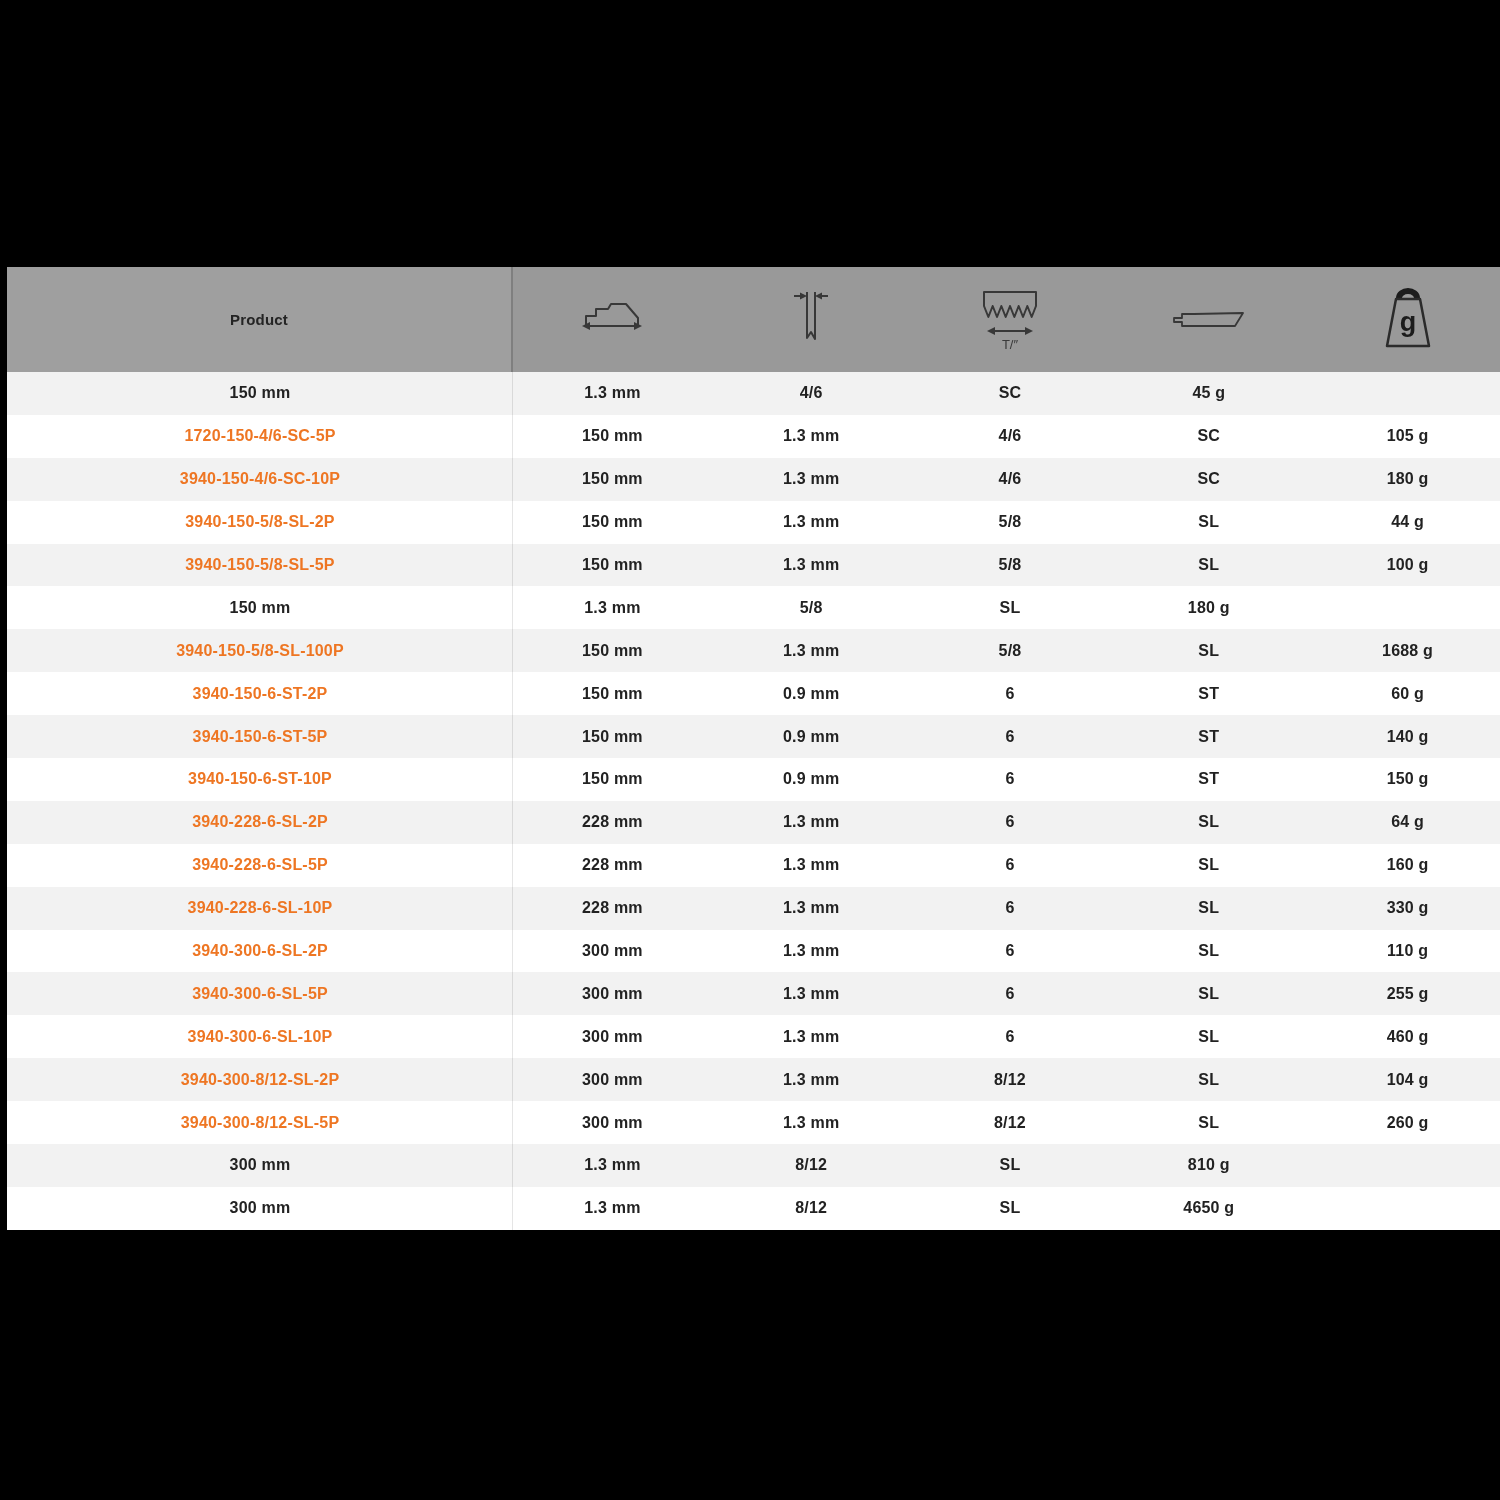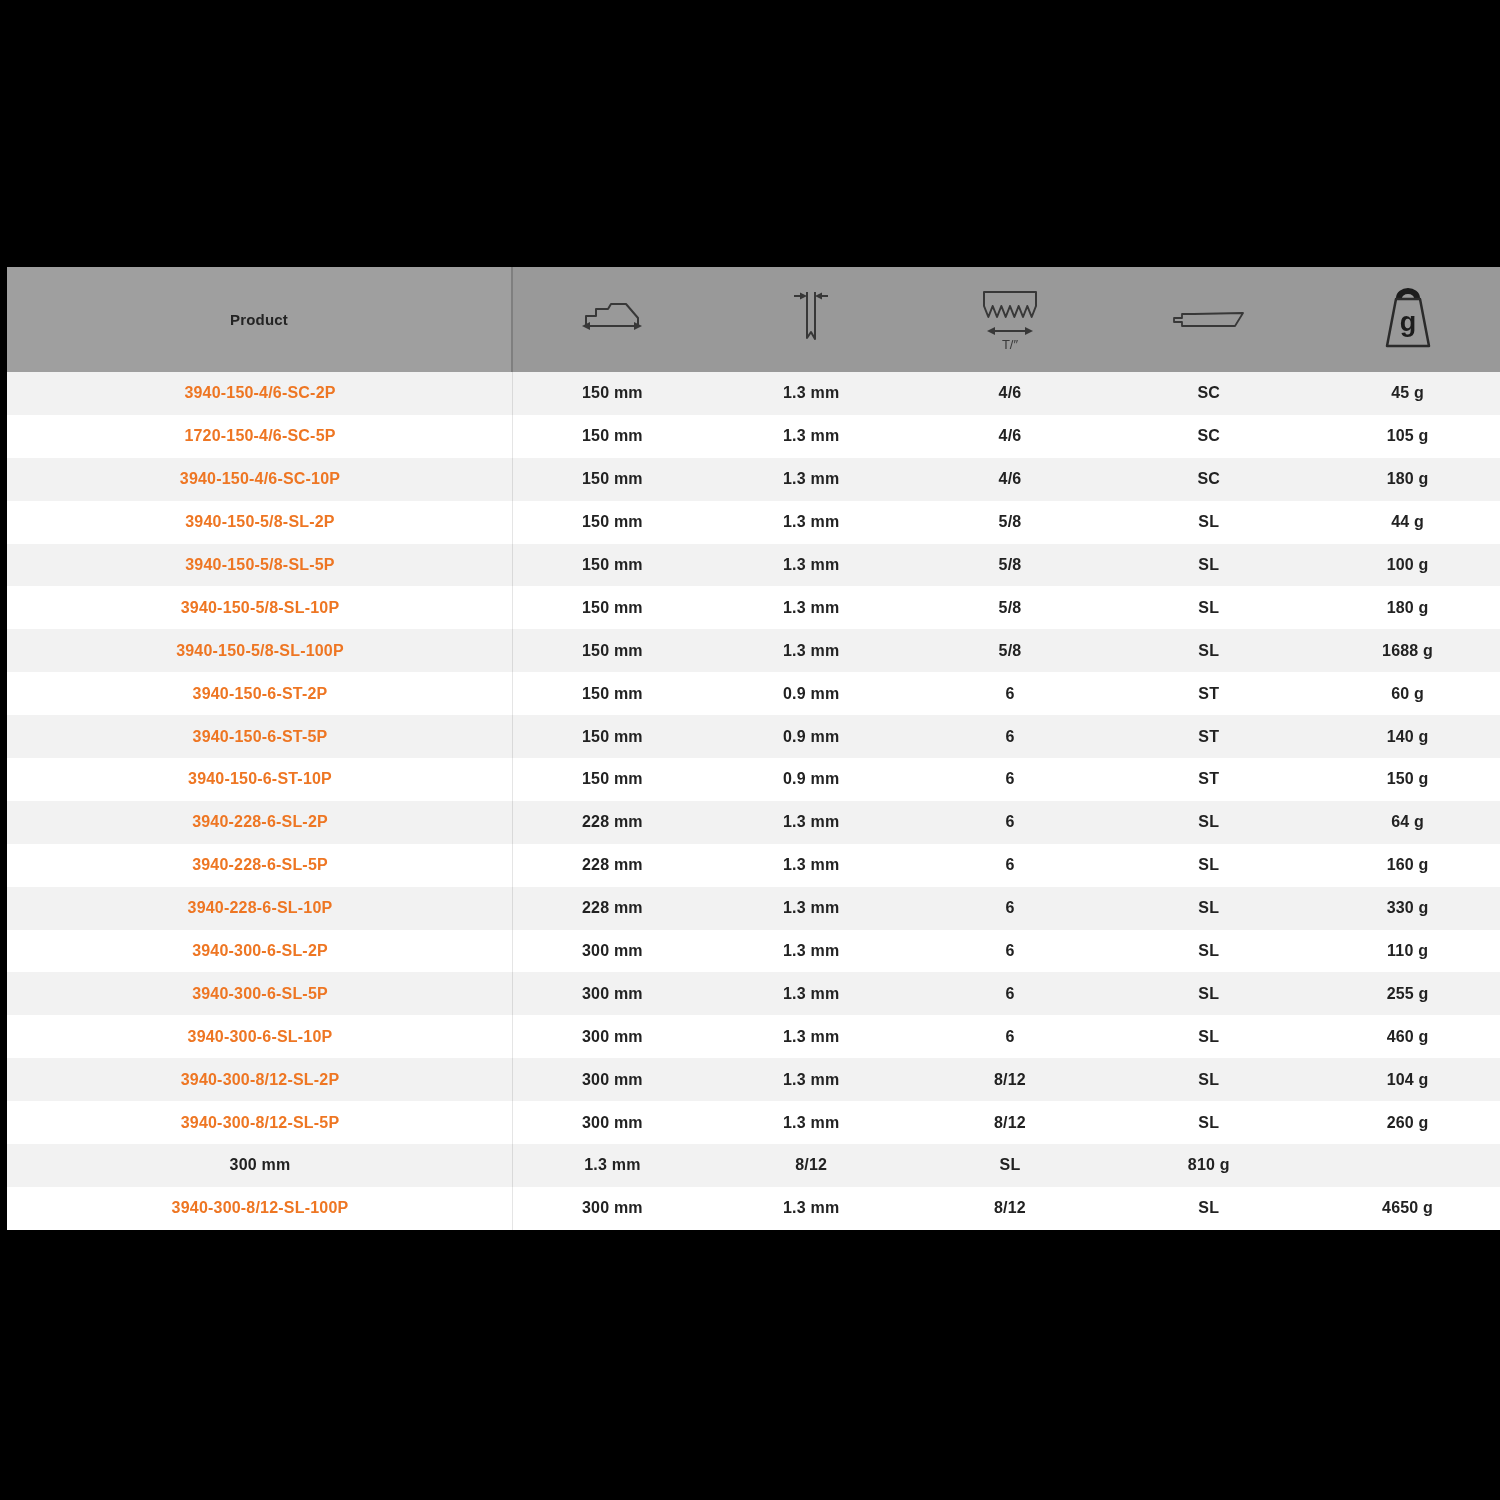--- a/index.html
+++ b/index.html
@@ -80,21 +80,20 @@
             <path d="M20 11 a9 7 0 0 1 18 0" fill="none" stroke="#1c1c1c" stroke-width="6"></path>
             <path d="M17 12 H41 L50 59 H8 Z" fill="none" stroke="#2b2b2b" stroke-width="2.5" stroke-linejoin="round"></path>
             <text x="29" y="44" text-anchor="middle" font-size="27" font-weight="bold" fill="#1c1c1c">g</text>
           </svg>
         </span>
       </div>
     </div>
 
     <div class="tbody">
   <div class="row">
-    <div class="cell product">3940-150-4/6-SC-2P</div>
     <div class="cell">150 mm</div>
     <div class="cell">1.3 mm</div>
     <div class="cell">4/6</div>
     <div class="cell">SC</div>
     <div class="cell">45 g</div>
   </div>
 
   <div class="row">
     <div class="cell product">1720-150-4/6-SC-5P</div>
     <div class="cell">150 mm</div>
@@ -125,21 +124,20 @@
   <div class="row">
     <div class="cell product">3940-150-5/8-SL-5P</div>
     <div class="cell">150 mm</div>
     <div class="cell">1.3 mm</div>
     <div class="cell">5/8</div>
     <div class="cell">SL</div>
     <div class="cell">100 g</div>
   </div>
 
   <div class="row">
-    <div class="cell product">3940-150-5/8-SL-10P</div>
     <div class="cell">150 mm</div>
     <div class="cell">1.3 mm</div>
     <div class="cell">5/8</div>
     <div class="cell">SL</div>
     <div class="cell">180 g</div>
   </div>
 
   <div class="row">
     <div class="cell product">3940-150-5/8-SL-100P</div>
     <div class="cell">150 mm</div>
@@ -250,21 +248,20 @@
 
   <div class="row">
     <div class="cell">300 mm</div>
     <div class="cell">1.3 mm</div>
     <div class="cell">8/12</div>
     <div class="cell">SL</div>
     <div class="cell">810 g</div>
   </div>
 
   <div class="row">
-    <div class="cell product">3940-300-8/12-SL-100P</div>
     <div class="cell">300 mm</div>
     <div class="cell">1.3 mm</div>
     <div class="cell">8/12</div>
     <div class="cell">SL</div>
     <div class="cell">4650 g</div>
   </div>
 </div>
   </div>
 </div>
 

